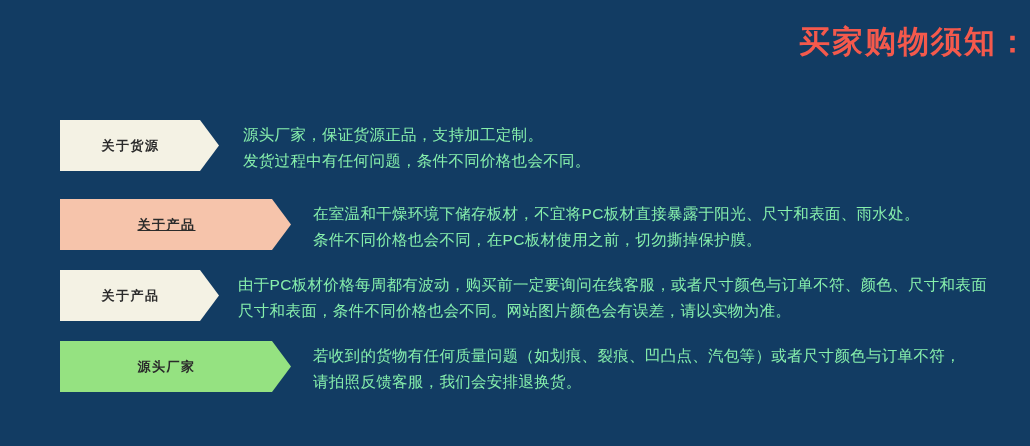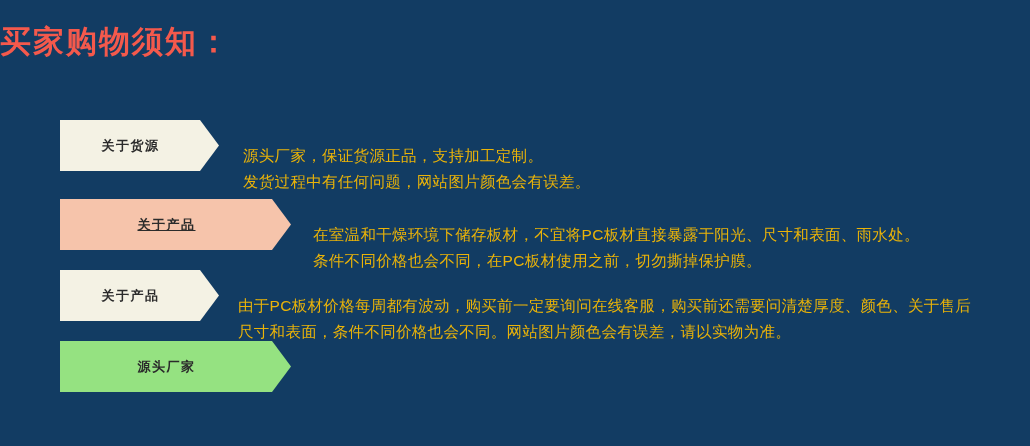--- a/index.html
+++ b/index.html
@@ -20,21 +20,21 @@
     height: 446px;
     background: #123c63;
   }
 
   
   .title {
     position: absolute;
     left: 0;
     top: 22px;
     width: 1030px;
-    text-align: left;
+    text-align: right;
     color: #f4594c;
     font-size: 31px;
     font-weight: bold;
     letter-spacing: 2px;
     line-height: 40px;
     white-space: nowrap;
   }
 
   
   .row {
@@ -70,62 +70,65 @@
   .tag-wide   { width: 231px; }
 
   .tag-cream  { background: #f4f2e4; }
   .tag-peach  { background: #f6c4ab; text-decoration: underline; }
   .tag-green  { background: #95e281; }
 
   
   .body-text {
     position: absolute;
     top: 1px;
-    color: #eab308;
+    color: #86efac;
     font-size: 15.5px;
     line-height: 26px;
     letter-spacing: 0.3px;
     white-space: nowrap;
-    margin-top: 21px;
   }
   .body-text .line { display: block; }
 
   .bt-1 { left: 243px; top: 2px; }
   .bt-2 { left: 313px; top: 2px; }
   .bt-3 { left: 238px; top: 2px; }
   .bt-4 { left: 313px; top: 2px; }
 </style>
 </head>
 <body>
 
 <div id="page">
 
   <div class="title">买家购物须知：</div>
 
   <div class="row row-1">
     <div class="tag tag-narrow tag-cream">关于货源</div>
     <div class="body-text bt-1">
       <span class="line">源头厂家，保证货源正品，支持加工定制。</span>
-      <span class="line">发货过程中有任何问题，网站图片颜色会有误差。</span>
+      <span class="line">发货过程中有任何问题，条件不同价格也会不同。</span>
     </div>
   </div>
 
   <div class="row row-2">
     <div class="tag tag-wide tag-peach">关于产品</div>
     <div class="body-text bt-2">
       <span class="line">在室温和干燥环境下储存板材，不宜将PC板材直接暴露于阳光、尺寸和表面、雨水处。</span>
       <span class="line">条件不同价格也会不同，在PC板材使用之前，切勿撕掉保护膜。</span>
     </div>
   </div>
 
   <div class="row row-3">
     <div class="tag tag-narrow tag-cream">关于产品</div>
     <div class="body-text bt-3">
-      <span class="line">由于PC板材价格每周都有波动，购买前一定要询问在线客服，购买前还需要问清楚厚度、颜色、关于售后</span>
+      <span class="line">由于PC板材价格每周都有波动，购买前一定要询问在线客服，或者尺寸颜色与订单不符、颜色、尺寸和表面</span>
       <span class="line">尺寸和表面，条件不同价格也会不同。网站图片颜色会有误差，请以实物为准。</span>
     </div>
   </div>
 
   <div class="row row-4">
     <div class="tag tag-wide tag-green">源头厂家</div>
+    <div class="body-text bt-4">
+      <span class="line">若收到的货物有任何质量问题（如划痕、裂痕、凹凸点、汽包等）或者尺寸颜色与订单不符，</span>
+      <span class="line">请拍照反馈客服，我们会安排退换货。</span>
+    </div>
   </div>
 
 </div>
 
 </body></html>

